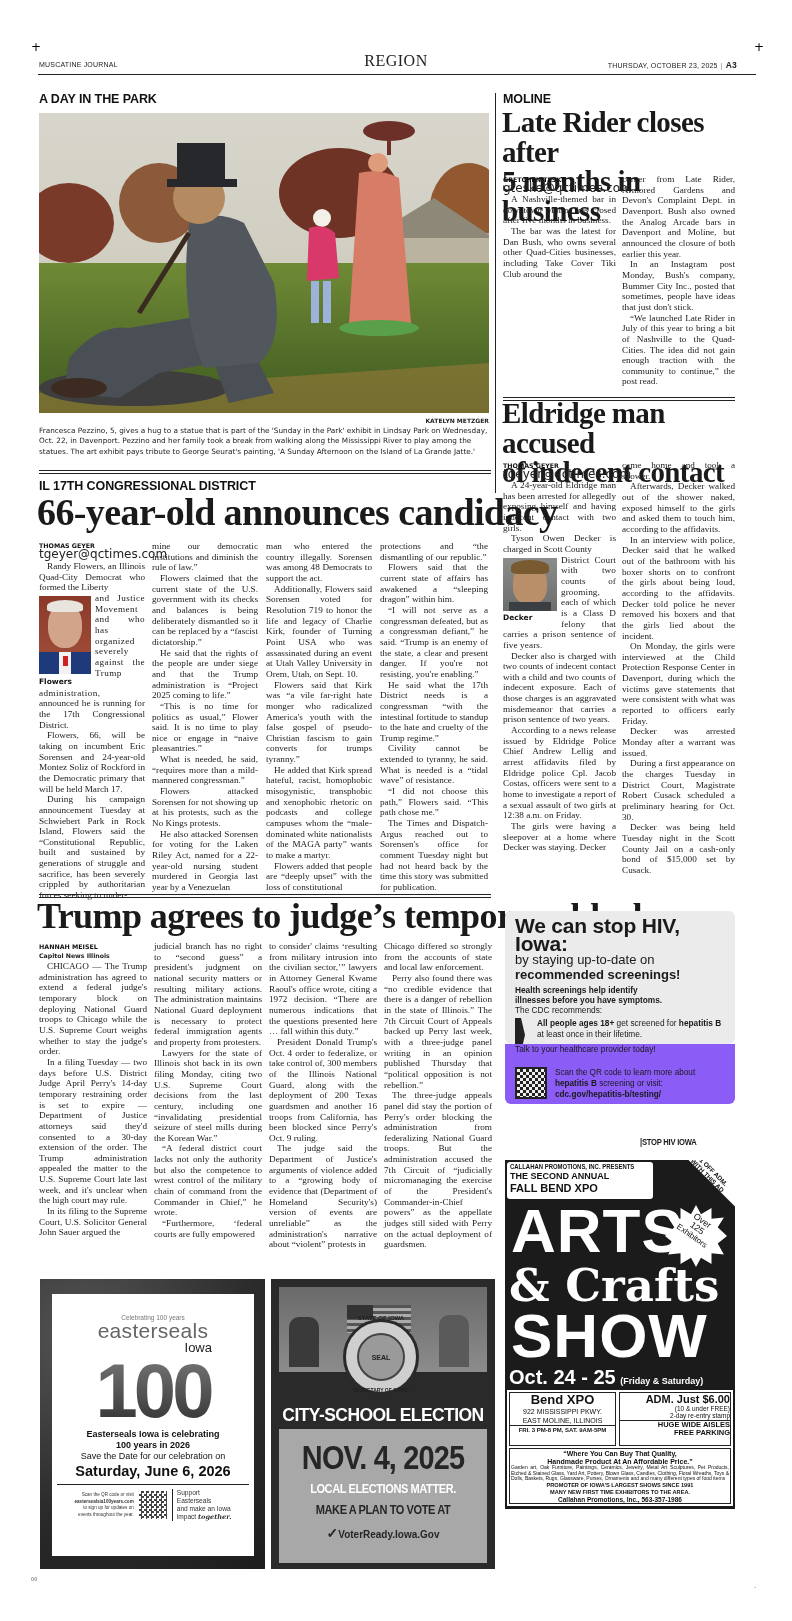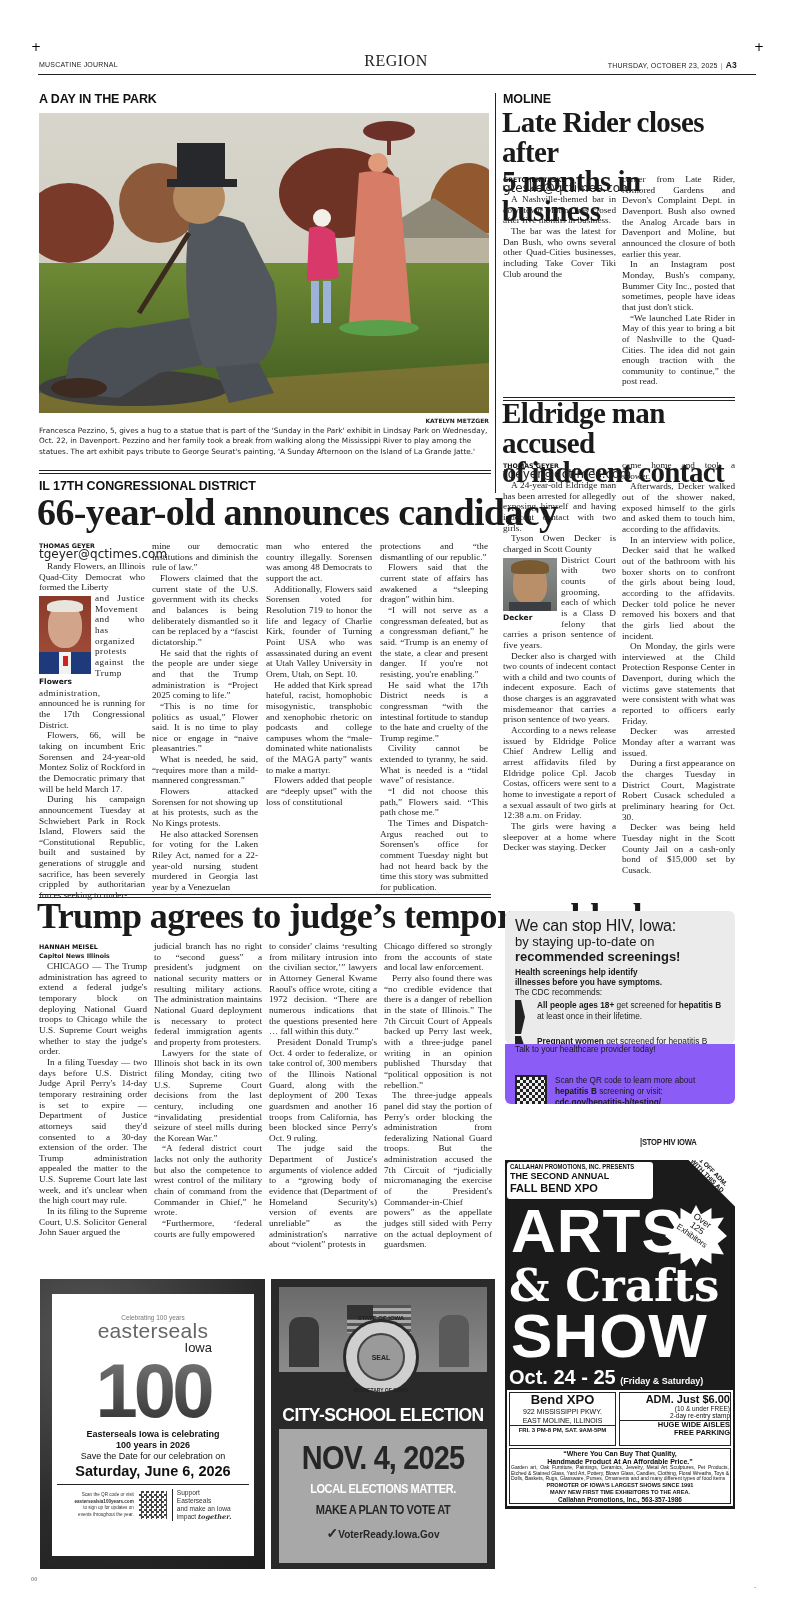--- a/index.html
+++ b/index.html
@@ -102,21 +102,21 @@
     <div class="byline">GRETCHEN TESKE</div>
     <div class="email">gteske@qctimes.com</div>
   </div>
   <div class="col body" style="left:503px;top:194px;width:113px">
     <p>A Nashville-themed bar in downtown Moline has closed after five months in business.</p>
     <p>The bar was the latest for Dan Bush, who owns several other Quad-Cities businesses, including Take Cover Tiki Club around the</p>
   </div>
   <div class="col body" style="left:622px;top:174px;width:113px">
     <p style="text-indent:0">corner from Late Rider, Armored Gardens and Devon's Complaint Dept. in Davenport. Bush also owned the Analog Arcade bars in Davenport and Moline, but announced the closure of both earlier this year.</p>
     <p>In an Instagram post Monday, Bush's company, Bummer City Inc., posted that sometimes, people have ideas that just don't stick.</p>
-    <p>“We launched Late Rider in May of this year to bring a bit of Nashville to the Quad-Cities. The idea did not gain enough traction with the community to continue,” the post read.</p>
+    <p>“We launched Late Rider in July of this year to bring a bit of Nashville to the Quad-Cities. The idea did not gain enough traction with the community to continue,” the post read.</p>
   </div>
   <div class="rule" style="left:503px;top:397px;width:232px;height:1.3px"></div>
   <div class="rule" style="left:503px;top:400px;width:232px;height:.8px"></div>
 </article>
 
 <article>
   <div class="abs hl" style="left:502px;top:399px;font-size:29px;width:240px">
     <div>Eldridge man accused</div>
     <div>of indecent contact</div>
   </div>
@@ -163,37 +163,38 @@
     <div style="float:left;width:52px;margin:3px 4px 0 0">
       <div style="width:52px;height:78px;background:linear-gradient(180deg,#8b3a2a 0%,#a4503c 100%);position:relative;overflow:hidden">
         <div style="position:absolute;left:9px;top:8px;width:34px;height:44px;border-radius:45%;background:#d2a48a"></div>
         <div style="position:absolute;left:8px;top:4px;width:36px;height:12px;border-radius:50% 50% 20% 20%;background:#e8e4de"></div>
         <div style="position:absolute;left:0;top:56px;width:52px;height:22px;background:#1f3a7a"></div>
         <div style="position:absolute;left:20px;top:56px;width:12px;height:22px;background:#f2f2f2"></div>
         <div style="position:absolute;left:24px;top:60px;width:5px;height:10px;background:#c22"></div>
       </div>
       <div class="photo-label" style="margin-top:3px">Flowers</div>
     </div>
-    <p style="text-indent:0;letter-spacing:.4px">and Justice Movement and who has organized protests against the Trump administration,</p>
+    <p style="text-indent:0;letter-spacing:.4px">and Justice Movement and who has organized severely against the Trump administration,</p>
     <p style="text-indent:0">announced he is running for the 17th Congressional District.</p>
     <p>Flowers, 66, will be taking on incumbent Eric Sorensen and 24-year-old Montez Soliz of Rockford in the Democratic primary that will be held March 17.</p>
     <p>During his campaign announcement Tuesday at Schwiebert Park in Rock Island, Flowers said the “Constitutional Republic, built and sustained by generations of struggle and sacrifice, has been severely crippled by authoritarian forces seeking to under-</p>
   </div>
   <div class="col body" style="left:152px;top:541px;width:106px">
     <p style="text-indent:0">mine our democratic institutions and diminish the rule of law.”</p>
     <p>Flowers claimed that the current state of the U.S. government with its checks and balances is being deliberately dismantled so it can be replaced by a “fascist dictatorship.”</p>
     <p>He said that the rights of the people are under siege and that the Trump administration is “Project 2025 coming to life.”</p>
     <p>“This is no time for politics as usual,” Flower said. It is no time to play nice or engage in “naive pleasantries.”</p>
     <p>What is needed, he said, “requires more than a mild-mannered congressman.”</p>
     <p>Flowers attacked Sorensen for not showing up at his protests, such as the No Kings protests.</p>
     <p>He also attacked Sorensen for voting for the Laken Riley Act, named for a 22-year-old nursing student murdered in Georgia last year by a Venezuelan</p>
   </div>
   <div class="col body" style="left:266px;top:541px;width:106px">
     <p style="text-indent:0">man who entered the country illegally. Sorensen was among 48 Democrats to support the act.</p>
     <p>Additionally, Flowers said Sorensen voted for Resolution 719 to honor the life and legacy of Charlie Kirk, founder of Turning Point USA who was assassinated during an event at Utah Valley University in Orem, Utah, on Sept. 10.</p>
+    <p>Flowers said that Kirk was “a vile far-right hate monger who radicalized America's youth with the false gospel of pseudo-Christian fascism to gain converts for trumps tyranny.”</p>
     <p>He added that Kirk spread hateful, racist, homophobic misogynistic, transphobic and xenophobic rhetoric on podcasts and college campuses whom the “male-dominated white nationalists of the MAGA party” wants to make a martyr.</p>
     <p>Flowers added that people are “deeply upset” with the loss of constitutional</p>
   </div>
   <div class="col body" style="left:380px;top:541px;width:108px">
     <p style="text-indent:0">protections and “the dismantling of our republic.”</p>
     <p>Flowers said that the current state of affairs has awakened a “sleeping dragon” within him.</p>
     <p>“I will not serve as a congressman defeated, but as a congressman defiant,” he said. “Trump is an enemy of the state, a clear and present danger. If you're not resisting, you're enabling.”</p>
     <p>He said what the 17th District needs is a congressman “with the intestinal fortitude to standup to the hate and cruelty of the Trump regime.”</p>
     <p>Civility cannot be extended to tyranny, he said. What is needed is a “tidal wave” of resistance.</p>
     <p>“I did not choose this path,” Flowers said. “This path chose me.”</p>
@@ -226,42 +227,42 @@
     <p>The judge said the Department of Justice's arguments of violence added to a “growing body of evidence that (Department of Homeland Security's) version of events are unreliable” as the administration's narrative about “violent” protests in</p>
   </div>
   <div class="col body" style="left:384px;top:941px;width:108px">
     <p style="text-indent:0">Chicago differed so strongly from the accounts of state and local law enforcement.</p>
     <p>Perry also found there was “no credible evidence that there is a danger of rebellion in the state of Illinois.” The 7th Circuit Court of Appeals backed up Perry last week, with a three-judge panel writing in an opinion published Thursday that “political opposition is not rebellion.”</p>
     <p>The three-judge appeals panel did stay the portion of Perry's order blocking the administration from federalizing National Guard troops. But the administration accused the 7th Circuit of “judicially micromanaging the exercise of the President's Commander-in-Chief powers” as the appellate judges still sided with Perry on the actual deployment of guardsmen.</p>
   </div>
 </article>
 
 <div class="ad sans" style="left:505px;top:911px;width:230px;height:133px;background:#ebebeb;border-radius:6px;padding:6px 10px;color:#1a1a1a">
-  <div style="font-size:16px;font-weight:normal;line-height:18px;letter-spacing:-.2px">We can stop HIV, Iowa:</div>
+  <div style="font-size:21px;font-weight:bold;line-height:18px;letter-spacing:-.2px">We can stop HIV, Iowa:</div>
   <div style="font-size:13px;line-height:14px">by staying up-to-date on</div>
   <div style="font-size:13px;font-weight:bold;line-height:15px">recommended screenings!</div>
   <div style="font-size:8.3px;font-weight:bold;line-height:10px;margin-top:3px">Health screenings help identify</div>
   <div style="font-size:8.3px;font-weight:bold;line-height:10px">illnesses before you have symptoms.</div>
   <div style="font-size:8.3px;line-height:10px">The CDC recommends:</div>
   <div style="display:flex;margin-top:3px">
     <div style="width:10px;height:34px;background:#222;clip-path:polygon(0 0,60% 0,100% 50%,60% 100%,0 100%);margin-right:12px;flex:none"></div>
     <div style="font-size:8.3px;line-height:11px">
       <b>All people ages 18+</b><span> get screened for </span><b>hepatitis B</b><span> at least once in their lifetime.</span>
     </div>
   </div>
   <div style="display:flex;margin-top:2px">
     <div style="width:10px;height:24px;background:#222;clip-path:polygon(0 0,60% 0,100% 50%,60% 100%,0 100%);margin-right:12px;flex:none"></div>
     <div style="font-size:8.3px;line-height:11px">
       <b>Pregnant women</b><span> get screened for hepatitis B during </span>
     </div>
   </div>
 </div>
 <div class="ad sans" style="left:505px;top:1044px;width:230px;height:60px;background:#8b5cf6;border-radius:0 0 6px 6px;padding:0 10px;color:#1a1a1a">
   <div style="font-size:8.3px;line-height:11px;margin-top:0">Talk to your healthcare provider today!</div>
-  <div style="display:flex;margin-top:20px">
+  <div style="display:flex;margin-top:12px">
     <div style="width:32px;height:32px;flex:none;margin-right:8px;background:repeating-conic-gradient(#222 0 25%,#eee 0 50%) 0 0/6px 6px;border:2px solid #222"></div>
     <div style="font-size:8.2px;line-height:11px">
       <span>Scan the QR code to learn more about </span><b>hepatitis B</b><span> screening or visit: </span><b>cdc.gov/hepatitis-b/testing/</b>
     </div>
   </div>
 </div>
 <div class="abs sans" style="left:640px;top:1137px;font-size:9px;font-weight:bold;letter-spacing:-.3px;transform:scaleX(.85);transform-origin:left">|STOP HIV IOWA</div>
 
 <div class="ad sans" style="left:505px;top:1160px;width:230px;height:349px;background:#1b1b1b;color:#fff">
   <div style="position:absolute;left:2px;top:2px;width:146px;height:37px;background:#fff;color:#111;border-radius:3px;padding:1px 3px">

